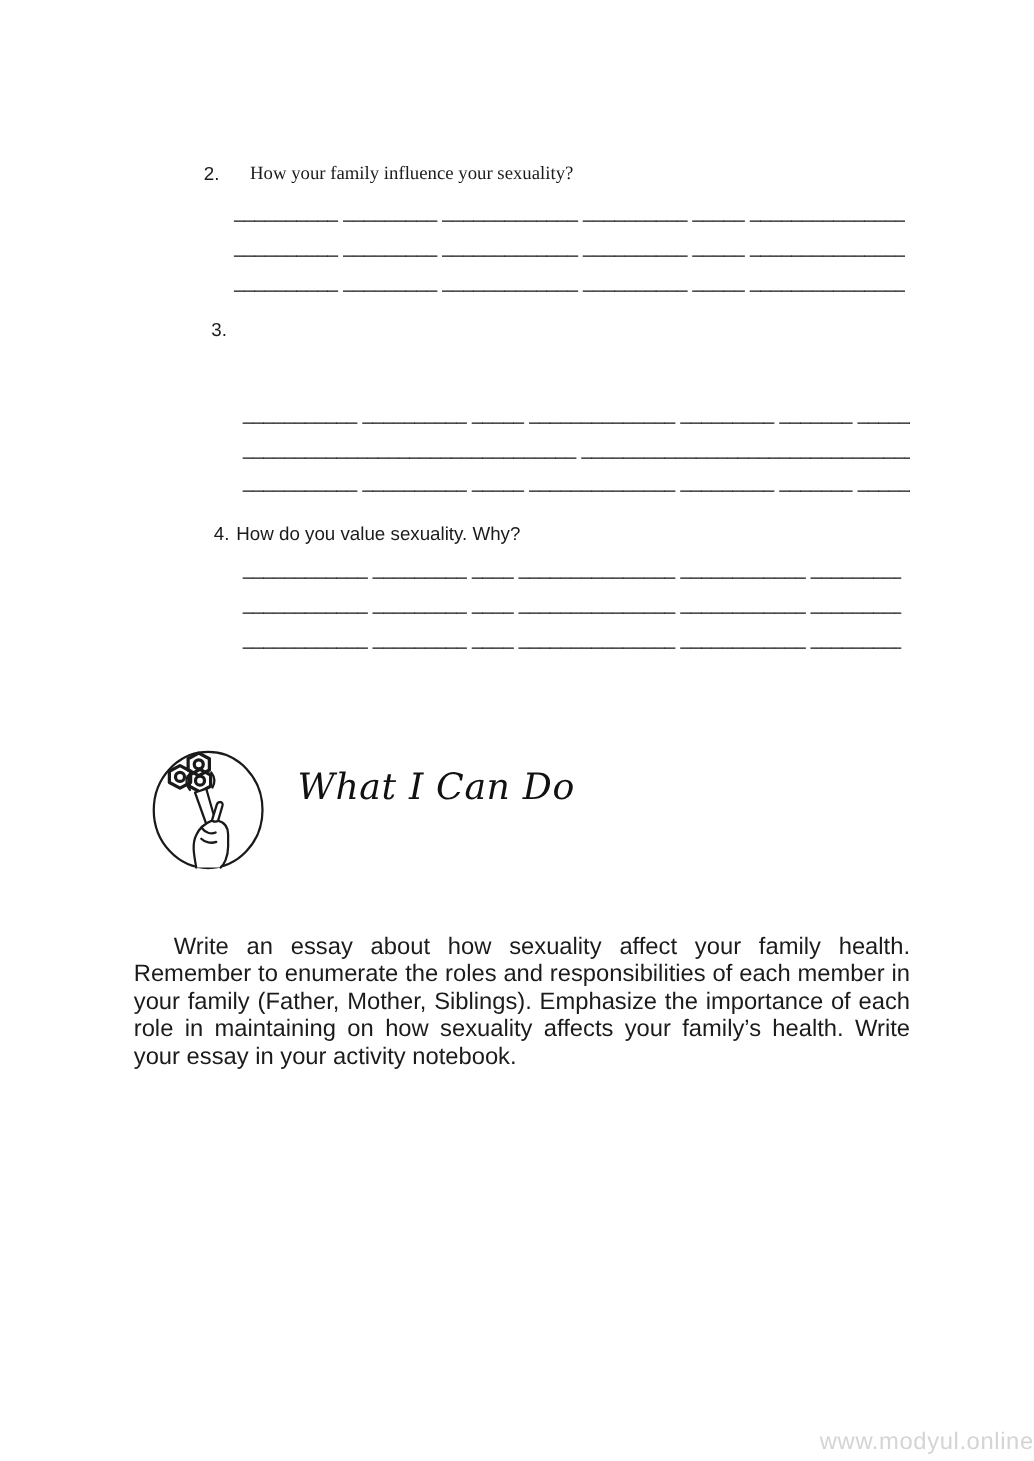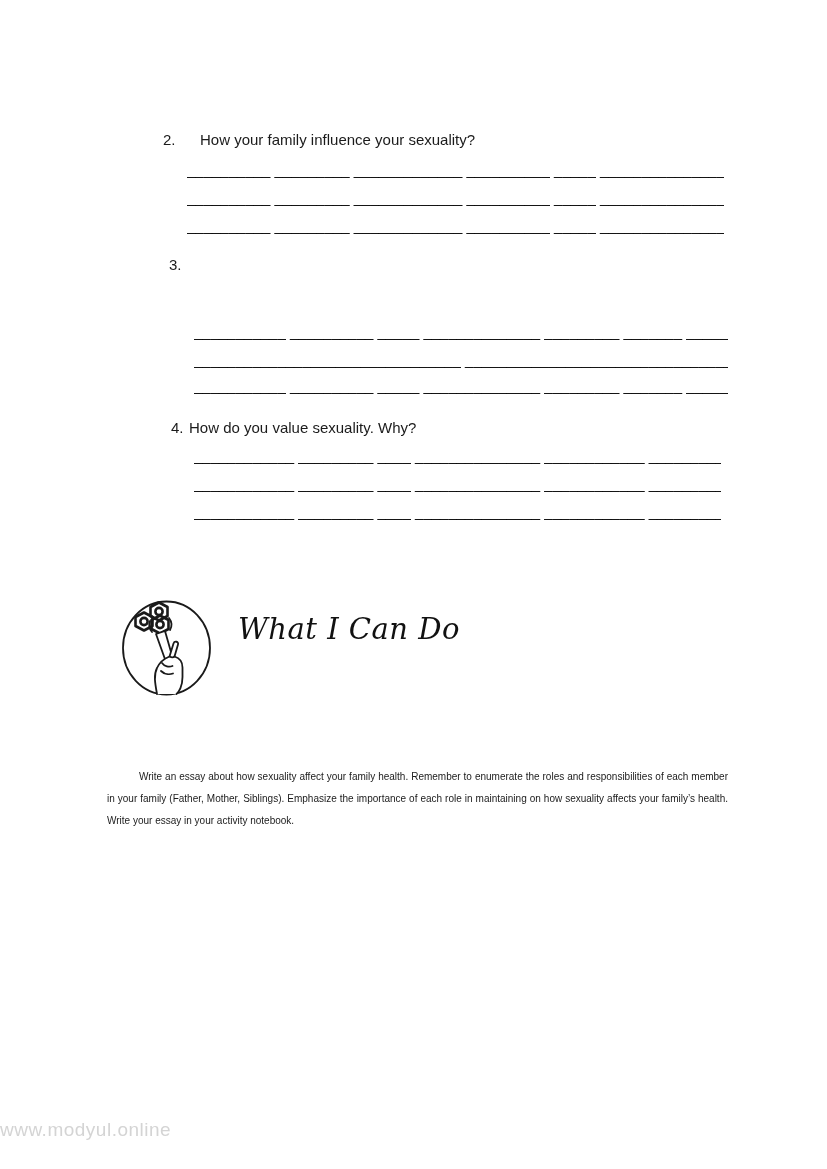--- a/index.html
+++ b/index.html
@@ -24,45 +24,45 @@
   }
   .section-icon{position:absolute;left:119px;top:597px;}
   .section-title{
     position:absolute;left:238px;top:612px;
     font-family:"DejaVu Serif",serif;
     font-style:italic;font-weight:normal;
     font-size:29px;color:#111111;
     letter-spacing:0.5px;
   }
   .essay{
-    position:absolute;left:107px;top:756px;width:621px;
-    font-size:10px;line-height:22px;
+    position:absolute;left:107px;top:728px;width:621px;
+    font-size:19px;line-height:22px;
     text-align:justify;text-indent:32px;
     color:#1b1b1b;
   }
   .pagenum{
     position:absolute;left:0;top:1077px;width:100%;
     text-align:center;
     font-family:"Liberation Serif",serif;
     font-size:16px;color:#222222;
   }
   .watermark{
-    position:absolute;left:0;top:1119px;width:100%;
-    text-align:left;
+    position:absolute;left:0;top:1143px;width:100%;
+    text-align:right;
     font-size:19px;color:#d4d4d4;
     letter-spacing:0.5px;
   }
 </style>
 </head>
 <body>
 
 <div class="page">
 
   <span class="qnum" style="left:163px;top:131px;">2.</span>
-  <span class="qtext" style="left:200px;top:131px;">How your family influence your sexuality?</span>
+  <span class="qtext" style="left:200px;top:131px;font-family:Liberation Serif, serif;">How your family influence your sexuality?</span>
   <div class="aline" style="left:187px;top:161px;width:537px;">__________ _________ _____________ __________ _____ ________________</div>
   <div class="aline" style="left:187px;top:189px;width:537px;">__________ _________ _____________ __________ _____ ________________</div>
   <div class="aline" style="left:187px;top:217px;width:537px;">__________ _________ _____________ __________ _____ ________________</div>
 
   <span class="qnum" style="left:169px;top:256px;">3.</span>
   <div class="aline" style="left:194px;top:323px;width:534px;">___________ __________ _____ ______________ _________ _______ ________</div>
   <div class="aline" style="left:194px;top:351px;width:534px;">________________________________ __________________________________</div>
   <div class="aline" style="left:194px;top:377px;width:534px;">___________ __________ _____ ______________ _________ _______ ________</div>
 
   <span class="qnum" style="left:171px;top:419px;">4.</span>

